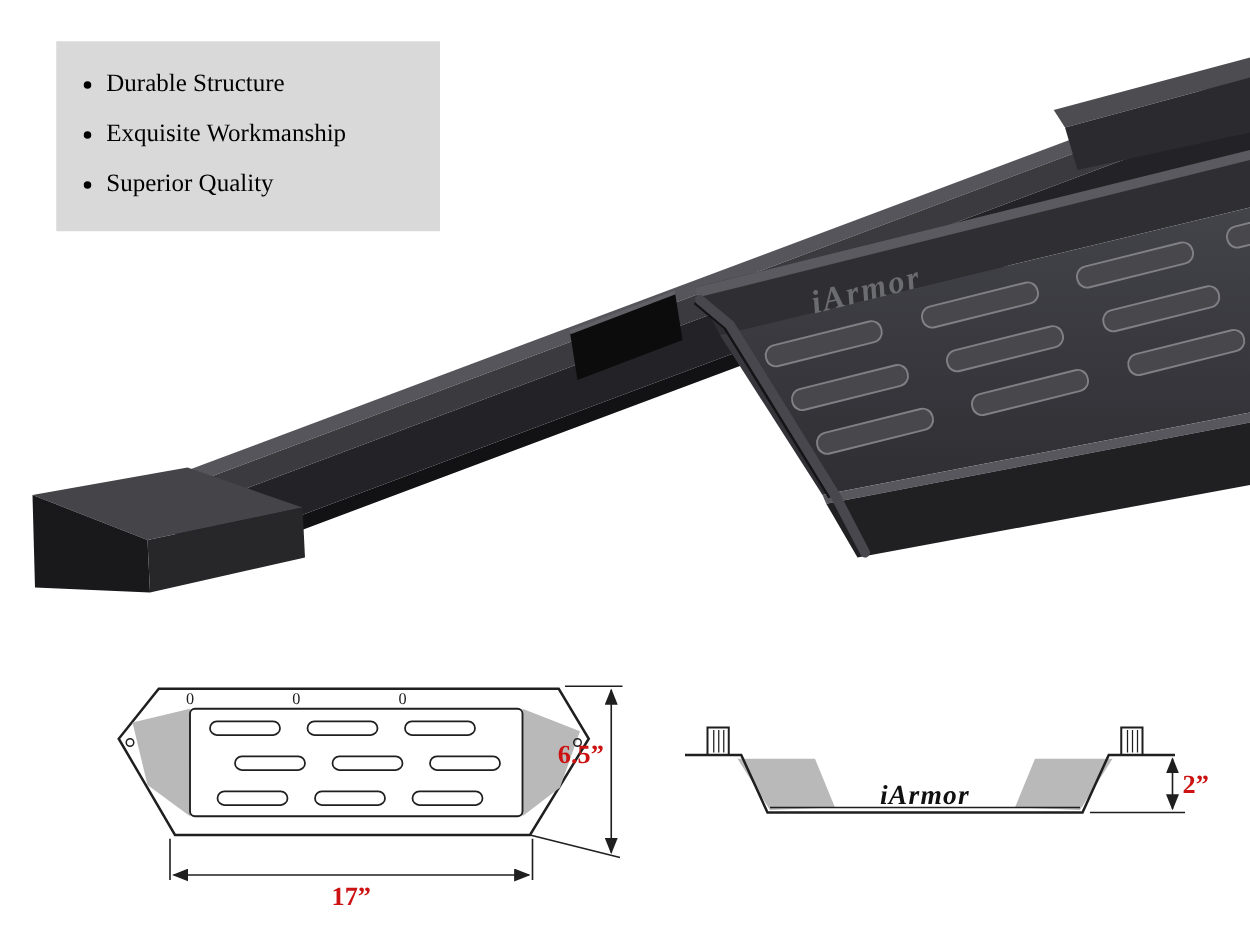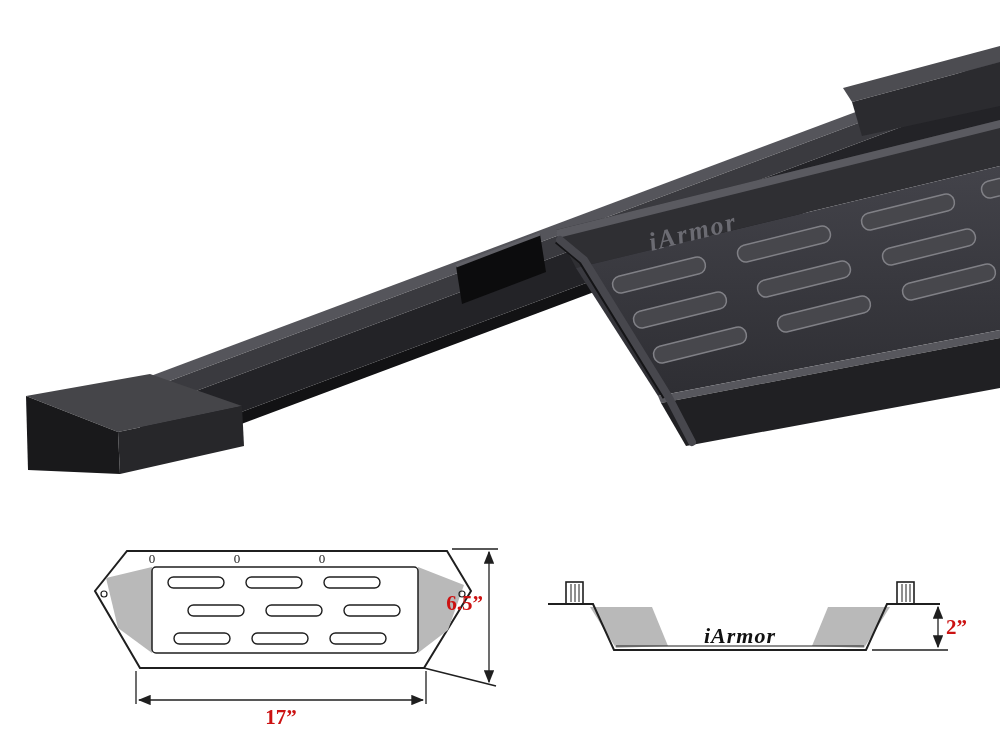--- a/index.html
+++ b/index.html
@@ -149,14 +149,21 @@
       <text class="brand-side" x="740" y="643" text-anchor="middle">iArmor</text>
 
       <g stroke="#1f1f1f" stroke-width="1.3">
         <line x1="872" y1="650" x2="948" y2="650"></line>
         <line x1="938" y1="607" x2="938" y2="647" marker-start="url(#arrow)" marker-end="url(#arrow)"></line>
       </g>
       <text class="dim-text" x="946" y="634" text-anchor="start">2”</text>
     </g>
   </svg>
 
+  <div class="features-box">
+    <ul>
+      <li>Durable Structure</li>
+      <li>Exquisite Workmanship</li>
+      <li>Superior Quality</li>
+    </ul>
+  </div>
 
 </div>
 
 </body></html>

